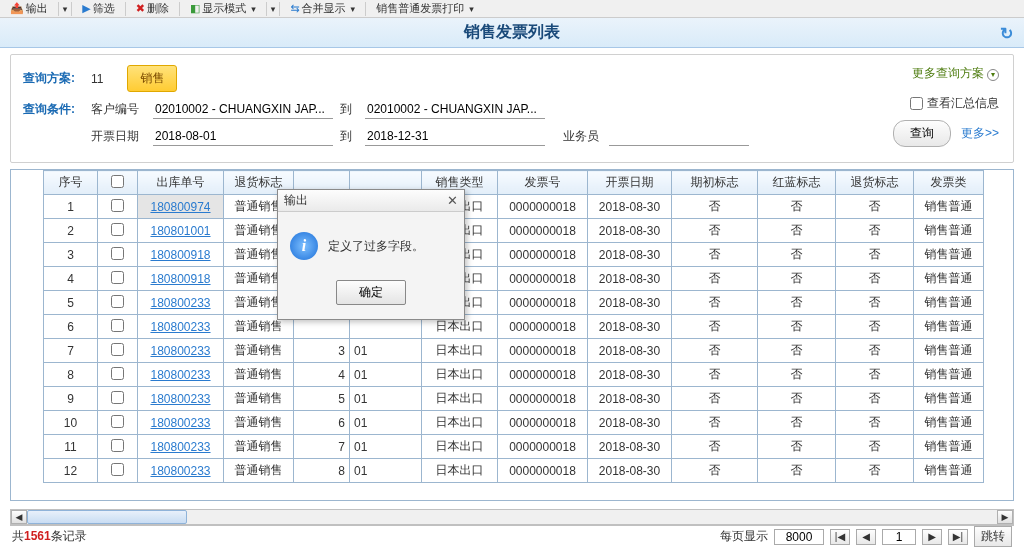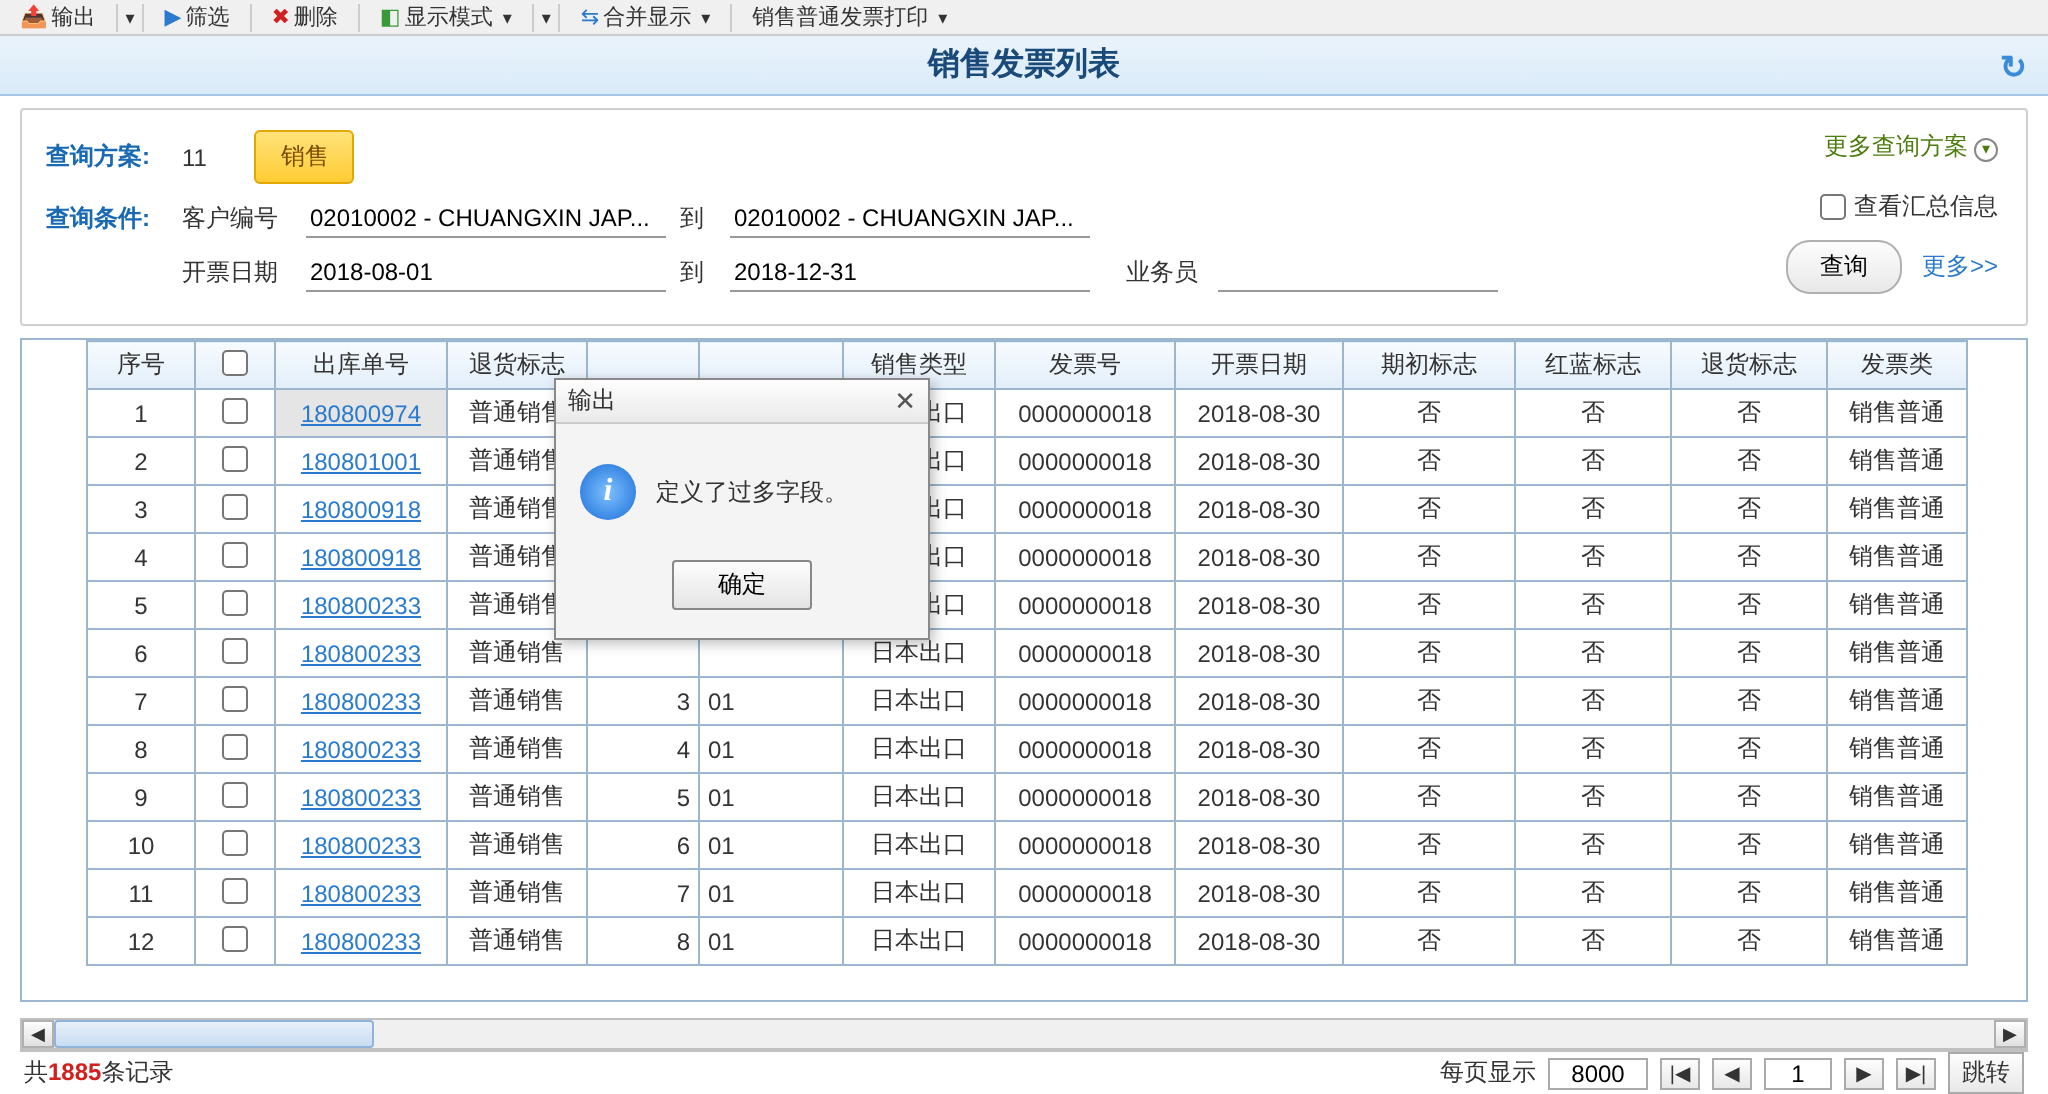--- a/index.html
+++ b/index.html
@@ -375,21 +375,21 @@
 <div class="hscroll">
   <div class="arrow">◀</div>
   <div class="track">
       <div class="thumb"></div>
     </div>
   <div class="arrow">▶</div>
 </div>
 
 <div class="footer">
   <div class="left">
-    <span>共</span><span class="red">1885</span><span>条记录</span>
+    <span>共</span><span class="red">1561</span><span>条记录</span>
   </div>
   <div class="right">
     <span>每页显示</span>
     <input class="pg" value="8000" style="">
     <span class="navbtn">|◀</span>
     <span class="navbtn">◀</span>
     <input class="pg" style="width: 34px;" value="1">
     <span class="navbtn">▶</span>
     <span class="navbtn">▶|</span>
     <span style="border:1px solid #aaa;padding:1px 6px;background:linear-gradient(#fdfdfd,#e8e8e8);">跳转</span>

